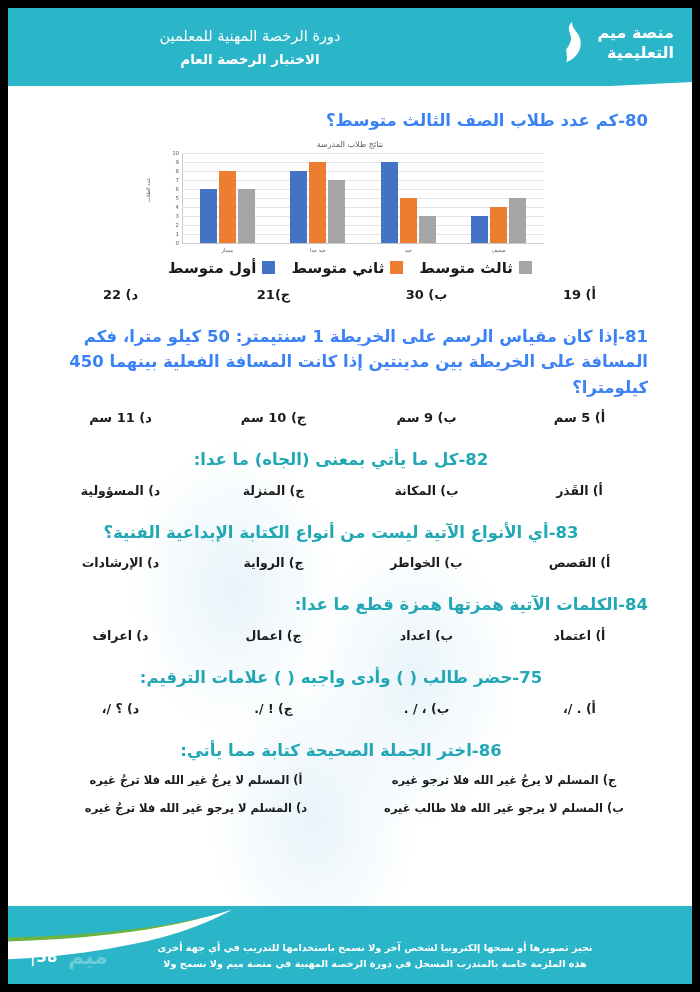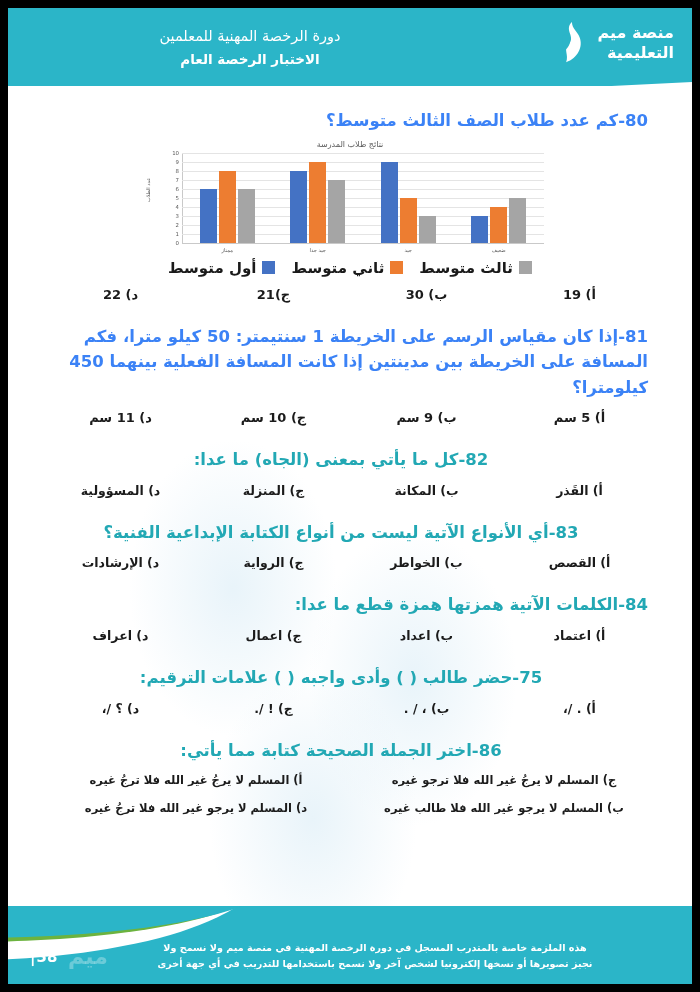--- a/index.html
+++ b/index.html
@@ -491,21 +491,21 @@
 
     </div>
   </div>
 
   <div class="footer">
     <div class="footer-curve"></div>
     <div class="footer-curve2"></div>
     <div class="footer-curve3"></div>
     <div class="footer-watermark">ميم</div>
     <div class="footer-text">
+      <div>نجيز تصويرها أو نسخها إلكترونيا لشخص آخر ولا نسمح باستخدامها للتدريب في أي جهة أخرى</div>
       <div>هذه الملزمة خاصة بالمتدرب المسجل في دورة الرخصة المهنية في منصة ميم ولا نسمح ولا</div>
-      <div>نجيز تصويرها أو نسخها إلكترونيا لشخص آخر ولا نسمح باستخدامها للتدريب في أي جهة أخرى</div>
     </div>
     <div class="page-num">
       <span class="bar-glyph">|</span><span>38</span>
     </div>
   </div>
 
 </div>
 
 </body></html>

